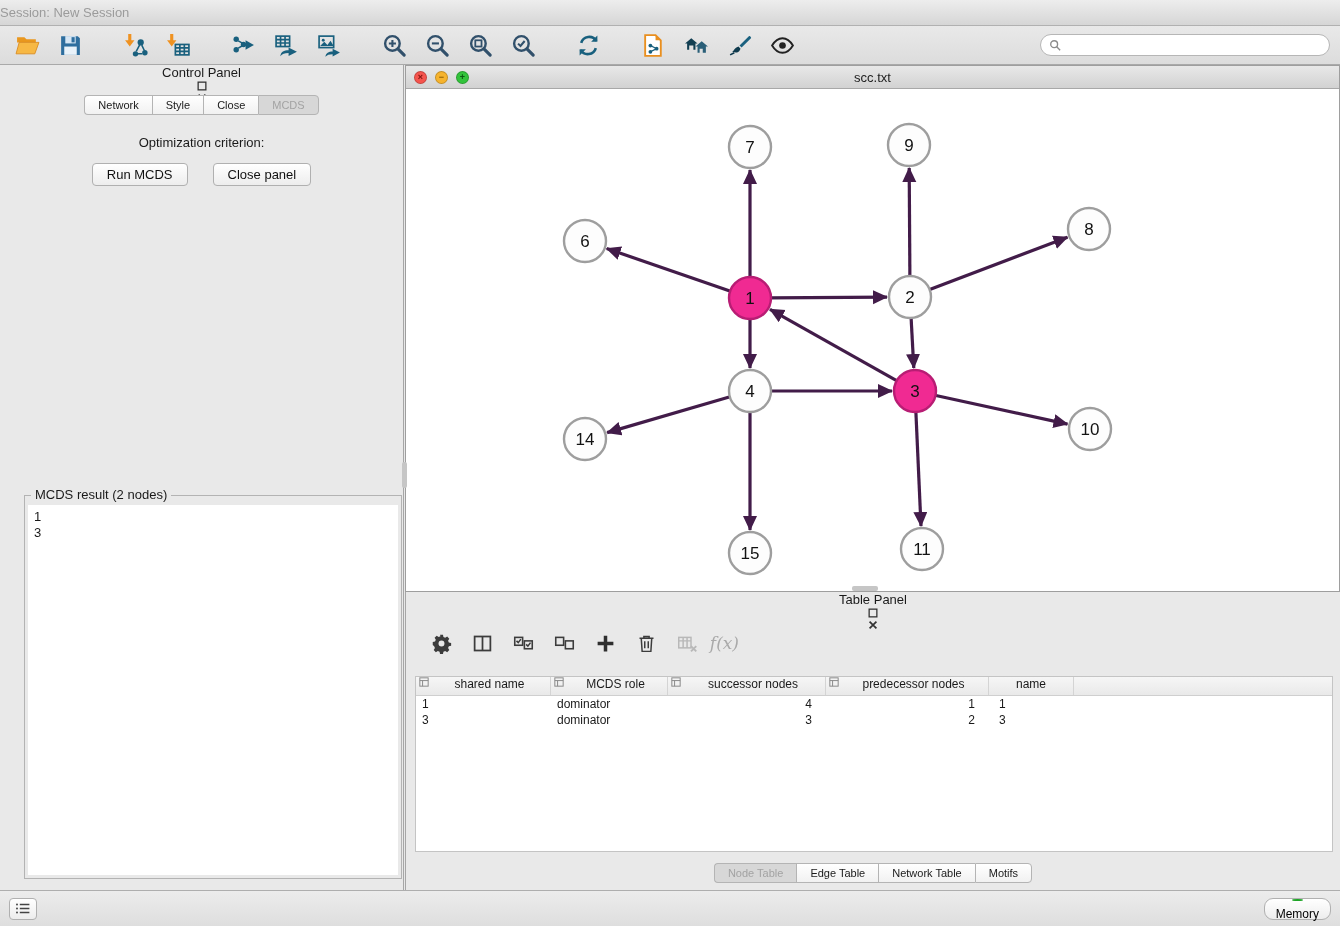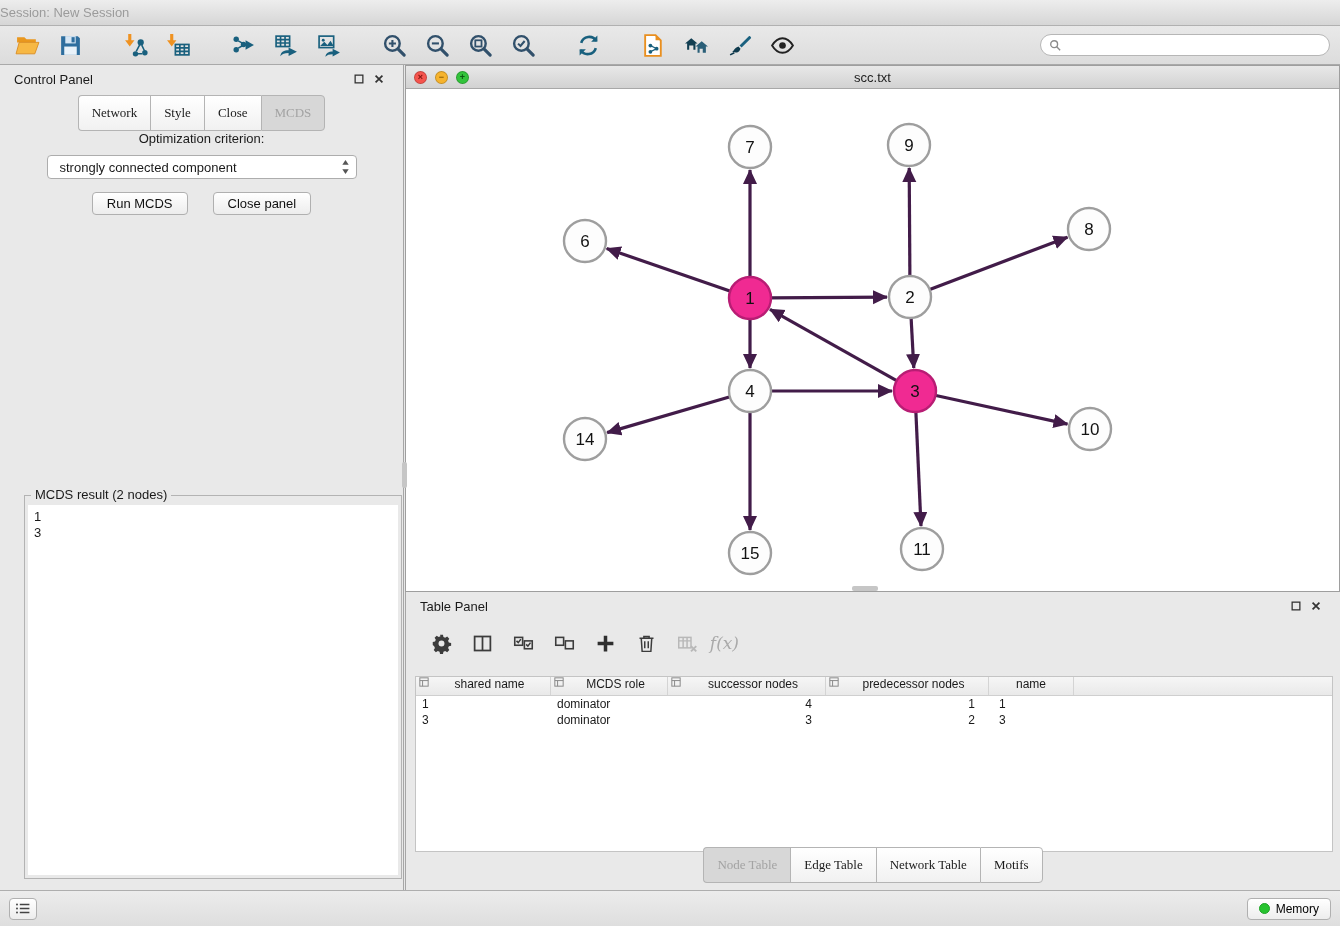--- a/index.html
+++ b/index.html
@@ -14,33 +14,33 @@
   
   .toolbar{position:absolute;left:0;top:26px;width:1340px;height:39px;background:linear-gradient(#e9e9e9,#dcdcdc);border-bottom:1px solid #a9a9a9;display:flex;align-items:center;padding:0 10px;gap:9px;}
   .tb-btn{width:34px;height:30px;display:flex;align-items:center;justify-content:center;background:transparent;border:none;cursor:pointer;}
   .tb-btn svg{width:25px;height:25px;}
   .gap{width:13px;flex:0 0 auto;}
   .search-box{margin-left:auto;width:290px;height:22px;border:1px solid #b6b6b6;border-radius:11px;background:#fff;display:flex;align-items:center;padding:0 8px;gap:5px;}
   .search-box svg{width:12px;height:12px;flex:0 0 auto;}
   .search-box input{border:none;outline:none;flex:1;font-size:12px;background:transparent;font-family:"Liberation Sans",sans-serif;}
 
   
-  .panel-header{height:28px;display:flex;align-items:center;padding:0 14px;font-size:13px;}
+  .panel-header{height:28px;display:flex;align-items:center;padding:0 24px;font-size:13px;flex-direction:column;}
   .panel-header .spacer{flex:1;}
   .icon-btn{width:20px;height:18px;display:flex;align-items:center;justify-content:center;background:none;border:none;cursor:pointer;}
   .tabs-row{display:flex;justify-content:center;}
-  .tab{font-size:13px;padding:9px 13px;background:linear-gradient(#ffffff,#f1f1f1);border:1px solid #b4b4b4;border-right:none;color:#1a1a1a;cursor:pointer;font-family:Liberation Serif, serif;}
+  .tab{font-size:11px;padding:3px 13px;background:linear-gradient(#ffffff,#f1f1f1);border:1px solid #b4b4b4;border-right:none;color:#1a1a1a;cursor:pointer;font-family:Liberation Sans, sans-serif;}
   .tab:first-child{border-radius:4px 0 0 4px;}
   .tab:last-child{border-right:1px solid #b4b4b4;border-radius:0 4px 4px 0;}
   .tab.active{background:#d7d7d7;color:#a3a3a3;}
 
   
   .control-panel{position:absolute;left:0;top:65px;width:404px;height:825px;background:#e9e9e9;border-right:1px solid #a6a6a6;}
   .cp-tabs{margin-top:2px;}
-  .opt-label{text-align:center;}
+  .opt-label{text-align:center;margin-top:20px;}
   .dropdown{margin:9px auto 0;width:310px;height:24px;background:#fff;border:1px solid #adadad;border-radius:4px;display:flex;align-items:center;padding:0 6px 0 12px;cursor:pointer;}
   .dropdown .dd-arrows{margin-left:auto;}
   .cp-buttons{display:flex;justify-content:center;gap:25px;margin-top:13px;}
   .btn{font-size:13px;padding:3px 14px;background:linear-gradient(#ffffff,#ededed);border:1px solid #b0b0b0;border-radius:4px;color:#111;cursor:pointer;font-family:"Liberation Sans",sans-serif;}
   .result-box{position:absolute;left:24px;top:430px;width:378px;height:384px;border:1px solid #b3b3b3;}
   .result-box .box-label{position:absolute;top:-9px;left:6px;background:#e9e9e9;padding:0 4px;font-size:13px;}
   .result-inner{position:absolute;left:3px;right:3px;top:9px;bottom:3px;background:#fff;padding:4px 6px;overflow:hidden;}
   .result-line{font-size:13px;line-height:16px;}
 
   
@@ -73,21 +73,21 @@
   .c0{width:135px;} .c1{width:117px;} .c2{width:158px;} .c3{width:163px;} .c4{width:85px;}
   .t-row{display:flex;height:16px;align-items:center;}
   .t-cell{font-size:12px;padding:0 6px;overflow:hidden;white-space:nowrap;}
   .t-cell.right{text-align:right;padding-right:14px;}
   .t-cell.name-cell{padding-left:10px;}
   .bottom-tabs{position:absolute;bottom:7px;left:0;right:0;display:flex;justify-content:center;}
 
   
   .statusbar{position:absolute;left:0;top:890px;width:1340px;height:36px;background:linear-gradient(#ececec,#dedede);border-top:1px solid #aeaeae;display:flex;align-items:center;padding:0 9px;}
   .list-btn{width:28px;height:22px;border:1px solid #b0b0b0;border-radius:4px;background:linear-gradient(#ffffff,#ededed);display:flex;align-items:center;justify-content:center;cursor:pointer;}
-  .memory-btn{margin-left:auto;height:22px;border:1px solid #b0b0b0;border-radius:4px;background:linear-gradient(#ffffff,#ededed);display:flex;align-items:center;gap:6px;padding:0 11px;font-size:12px;cursor:pointer;font-family:"Liberation Sans",sans-serif;}
+  .memory-btn{margin-left:auto;height:22px;border:1px solid #b0b0b0;border-radius:9px;background:linear-gradient(#ffffff,#ededed);display:flex;align-items:center;gap:6px;padding:0 11px;font-size:12px;cursor:pointer;font-family:"Liberation Sans",sans-serif;flex-direction:column;}
   .memory-dot{width:11px;height:11px;border-radius:50%;background:#27c32f;border:1px solid #1ea326;}
 </style>
 </head>
 <body>
 
 <div class="app">
 
   <div class="titlebar">
     <span class="title">Session: New Session</span>
   </div>
@@ -251,27 +251,20 @@
           </svg>
       </button>
     </div>
     <div class="tabs-row cp-tabs">
       <button class="tab">Network</button>
       <button class="tab">Style</button>
       <button class="tab">Close</button>
       <button class="tab active">MCDS</button>
     </div>
     <div class="opt-label">Optimization criterion:</div>
-    <div class="dropdown">
-      <span>strongly connected component</span>
-      <svg class="dd-arrows" width="9" height="16" viewBox="0 0 10 18">
-          <path d="M5 1l3.6 5.4H1.4z" fill="#555"></path>
-          <path d="M5 17l3.6-5.4H1.4z" fill="#555"></path>
-        </svg>
-    </div>
     <div class="cp-buttons">
       <button class="btn">Run MCDS</button>
       <button class="btn">Close panel</button>
     </div>
     <div class="result-box">
       <span class="box-label">MCDS result (2 nodes)</span>
       <div class="result-inner">
         <div class="result-line">1</div>
         <div class="result-line">3</div>
       </div>

